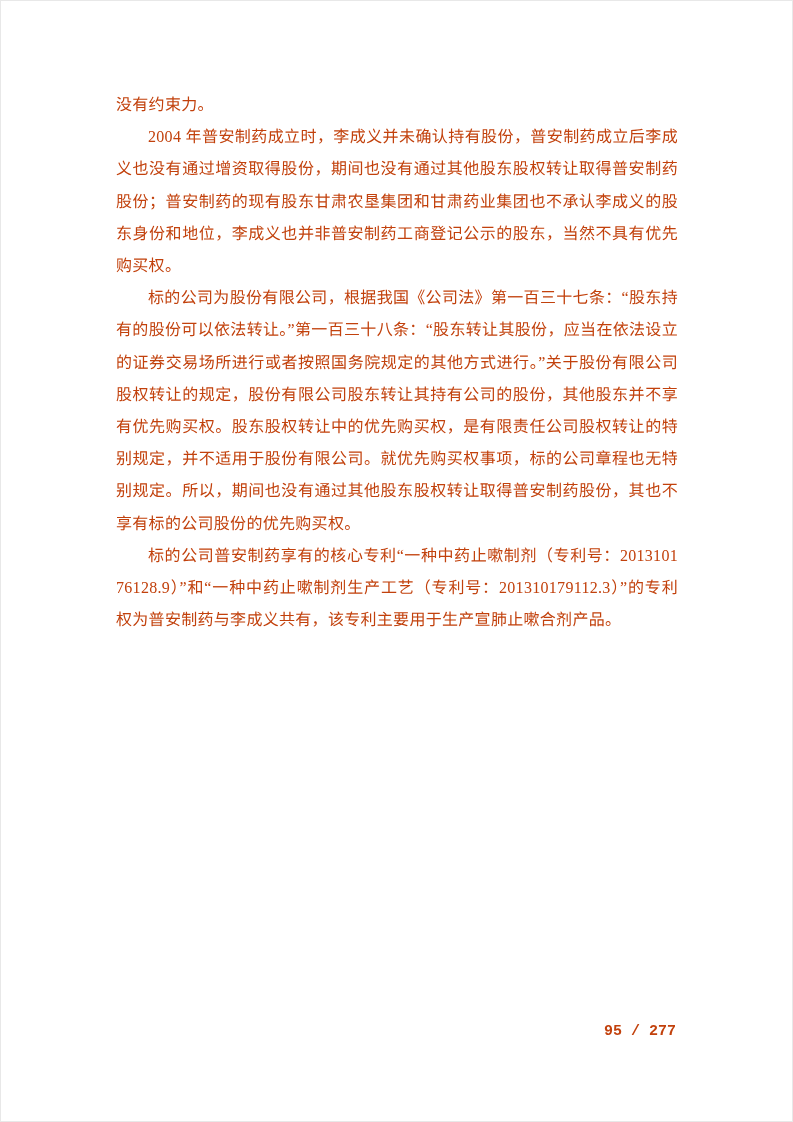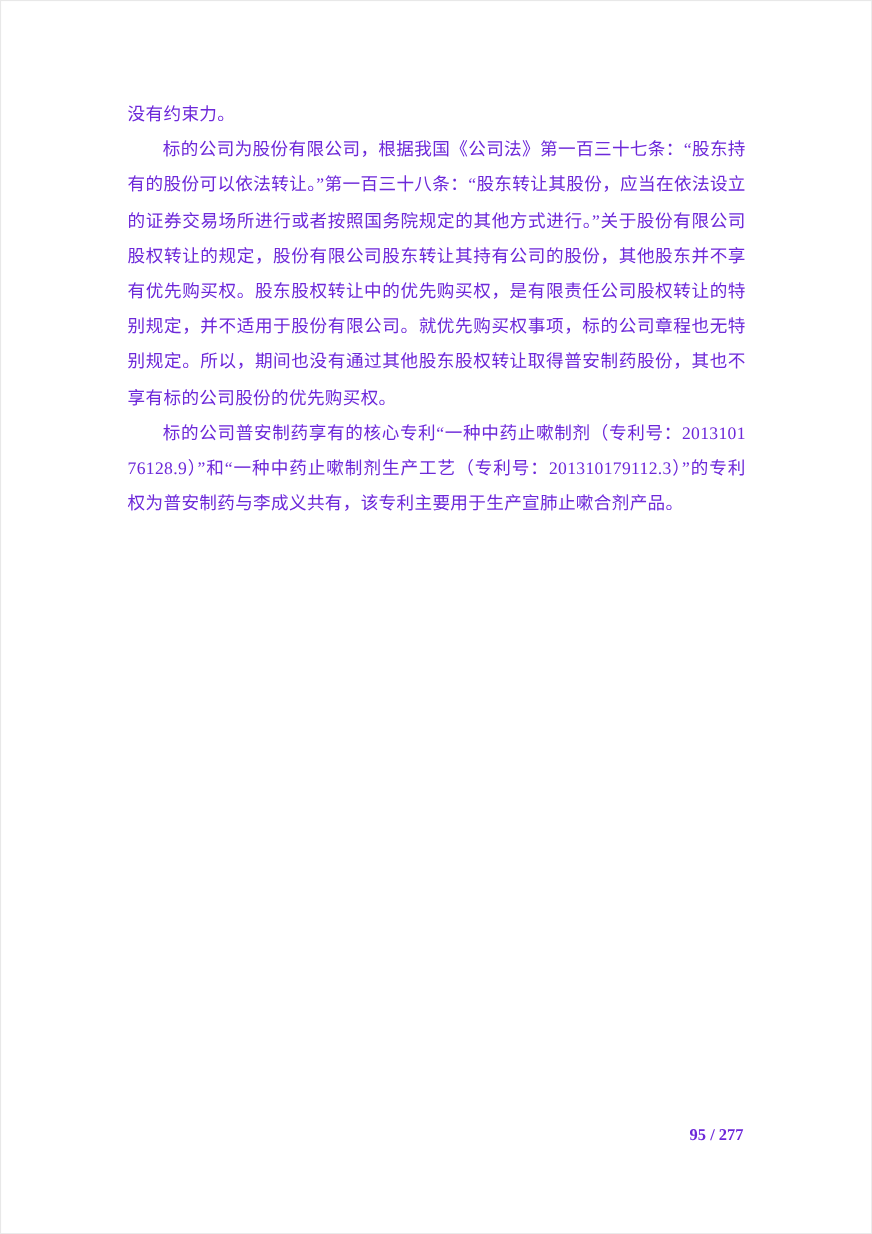--- a/index.html
+++ b/index.html
@@ -9,21 +9,21 @@
   }
   .page {
     position: relative;
     width: 793px;
     height: 1122px;
     background: #ffffff;
     box-sizing: border-box;
     border: 1px solid #e8e8e8;
     overflow: hidden;
     font-family: "Liberation Serif", "DejaVu Serif", serif;
-    color: #6d28d9;
+    color: #c2410c;
   }
   .content {
     position: absolute;
     left: 115px;
     top: 88px;
     width: 562px;
     font-size: 16px;
     line-height: 32.2px;
     text-align: justify;
     text-justify: inter-character;
@@ -38,29 +38,30 @@
   .para.no-indent {
     text-indent: 0;
   }
   .footer {
     position: absolute;
     top: 1020px;
     right: 116px;
     font-size: 15px;
     font-weight: bold;
     line-height: 22px;
-    font-family: Liberation Serif, serif;
+    font-family: Liberation Mono, monospace;
     padding-left: 20px;
   }
 </style>
 </head>
 <body>
 
 <div class="page">
   <div class="content">
     <p class="para no-indent">没有约束力。</p>
+    <p class="para">2004 年普安制药成立时，李成义并未确认持有股份，普安制药成立后李成义也没有通过增资取得股份，期间也没有通过其他股东股权转让取得普安制药股份；普安制药的现有股东甘肃农垦集团和甘肃药业集团也不承认李成义的股东身份和地位，李成义也并非普安制药工商登记公示的股东，当然不具有优先购买权。</p>
     <p class="para">标的公司为股份有限公司，根据我国《公司法》第一百三十七条：“股东持有的股份可以依法转让。”第一百三十八条：“股东转让其股份，应当在依法设立的证券交易场所进行或者按照国务院规定的其他方式进行。”关于股份有限公司股权转让的规定，股份有限公司股东转让其持有公司的股份，其他股东并不享有优先购买权。股东股权转让中的优先购买权，是有限责任公司股权转让的特别规定，并不适用于股份有限公司。就优先购买权事项，标的公司章程也无特别规定。所以，期间也没有通过其他股东股权转让取得普安制药股份，其也不享有标的公司股份的优先购买权。</p>
     <p class="para">标的公司普安制药享有的核心专利“一种中药止嗽制剂（专利号：201310176128.9）”和“一种中药止嗽制剂生产工艺（专利号：201310179112.3）”的专利权为普安制药与李成义共有，该专利主要用于生产宣肺止嗽合剂产品。</p>
   </div>
   <div class="footer">
     <span>95 / 277</span>
   </div>
 </div>
 
 </body></html>

